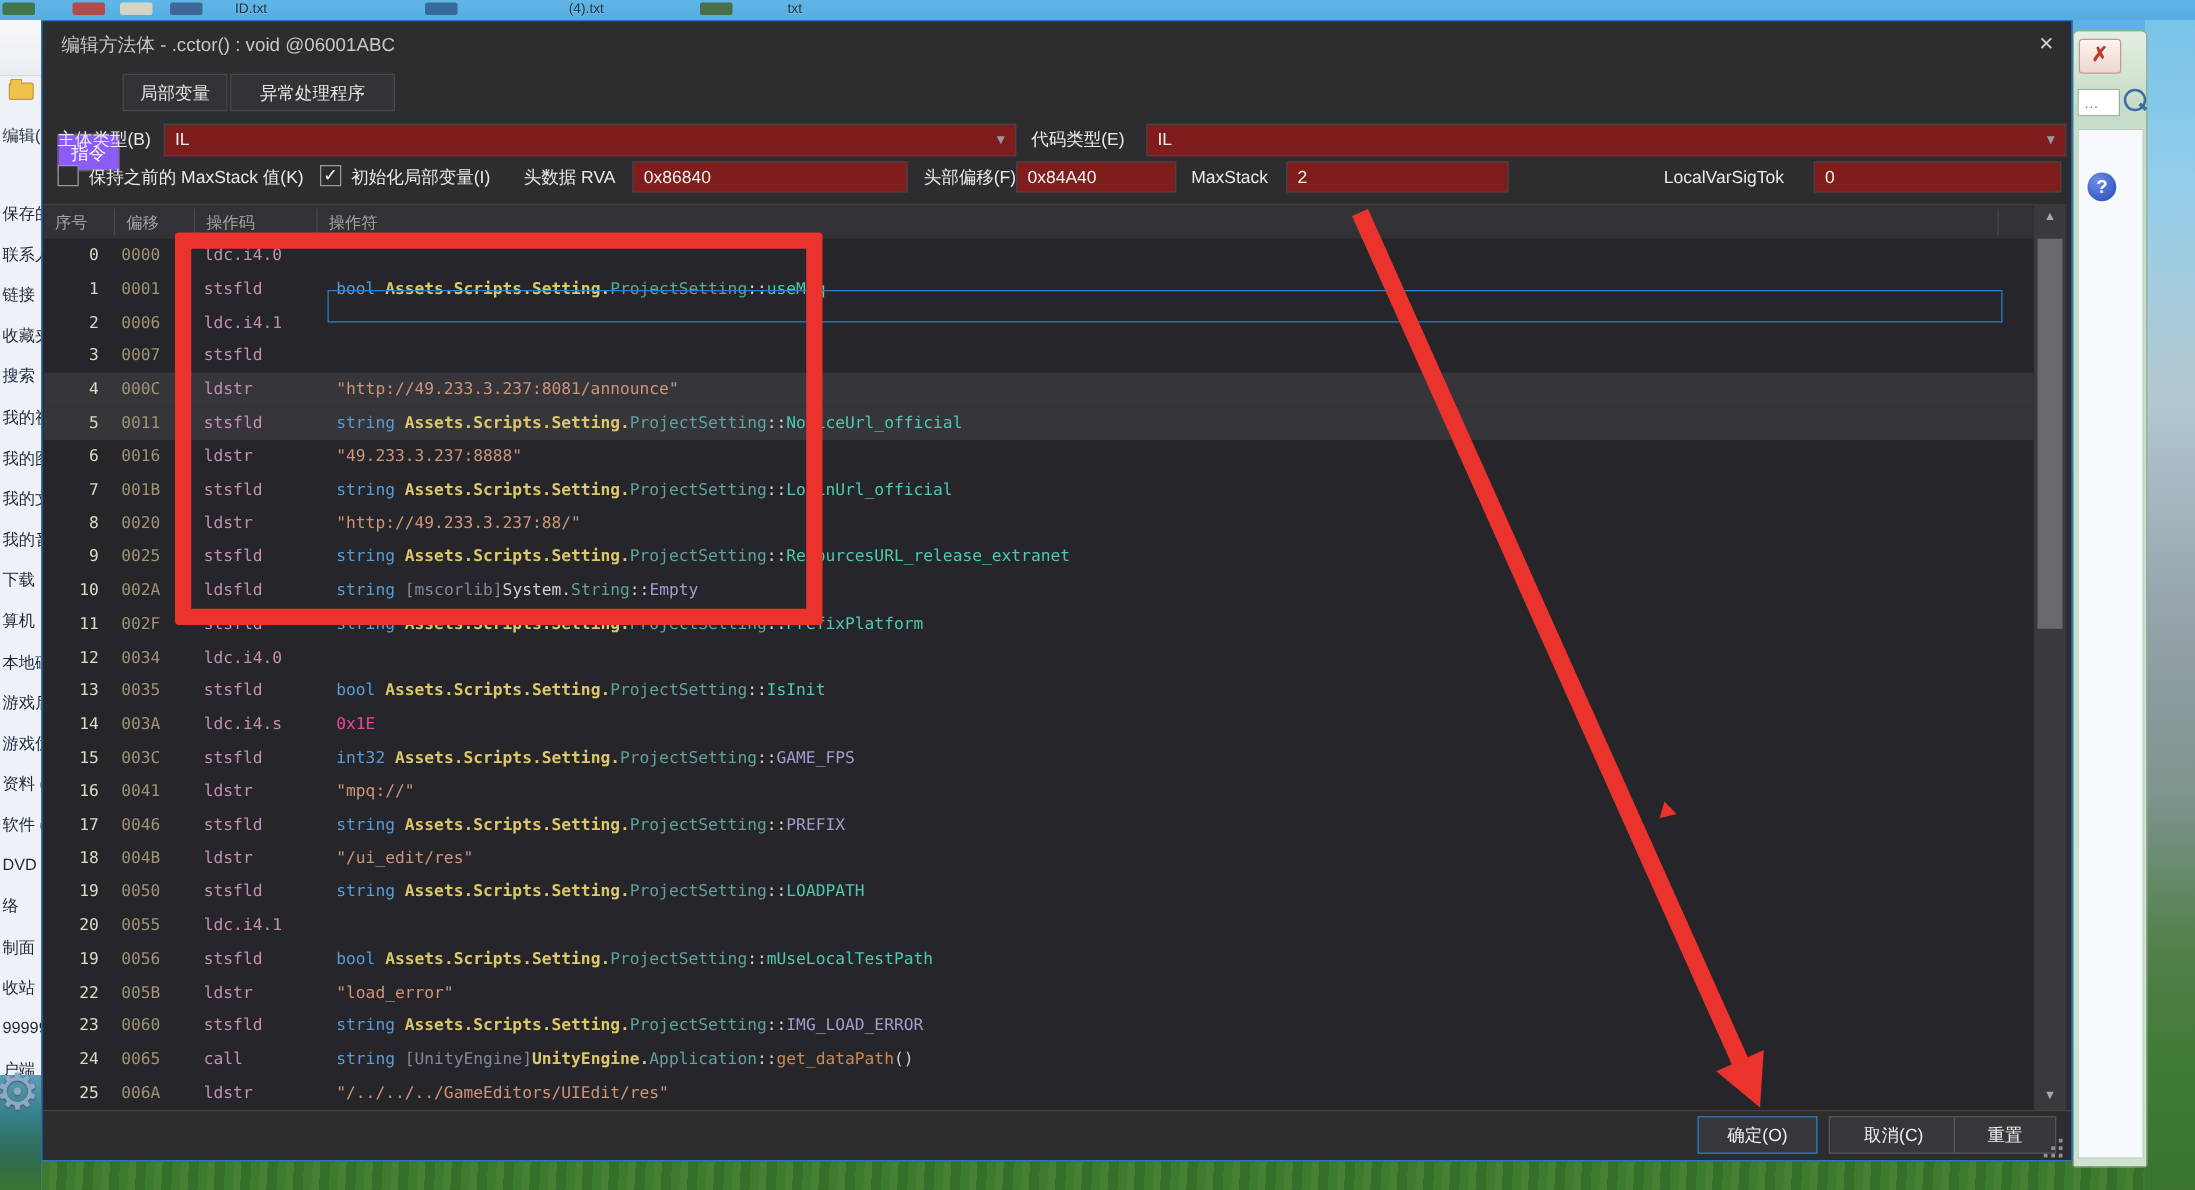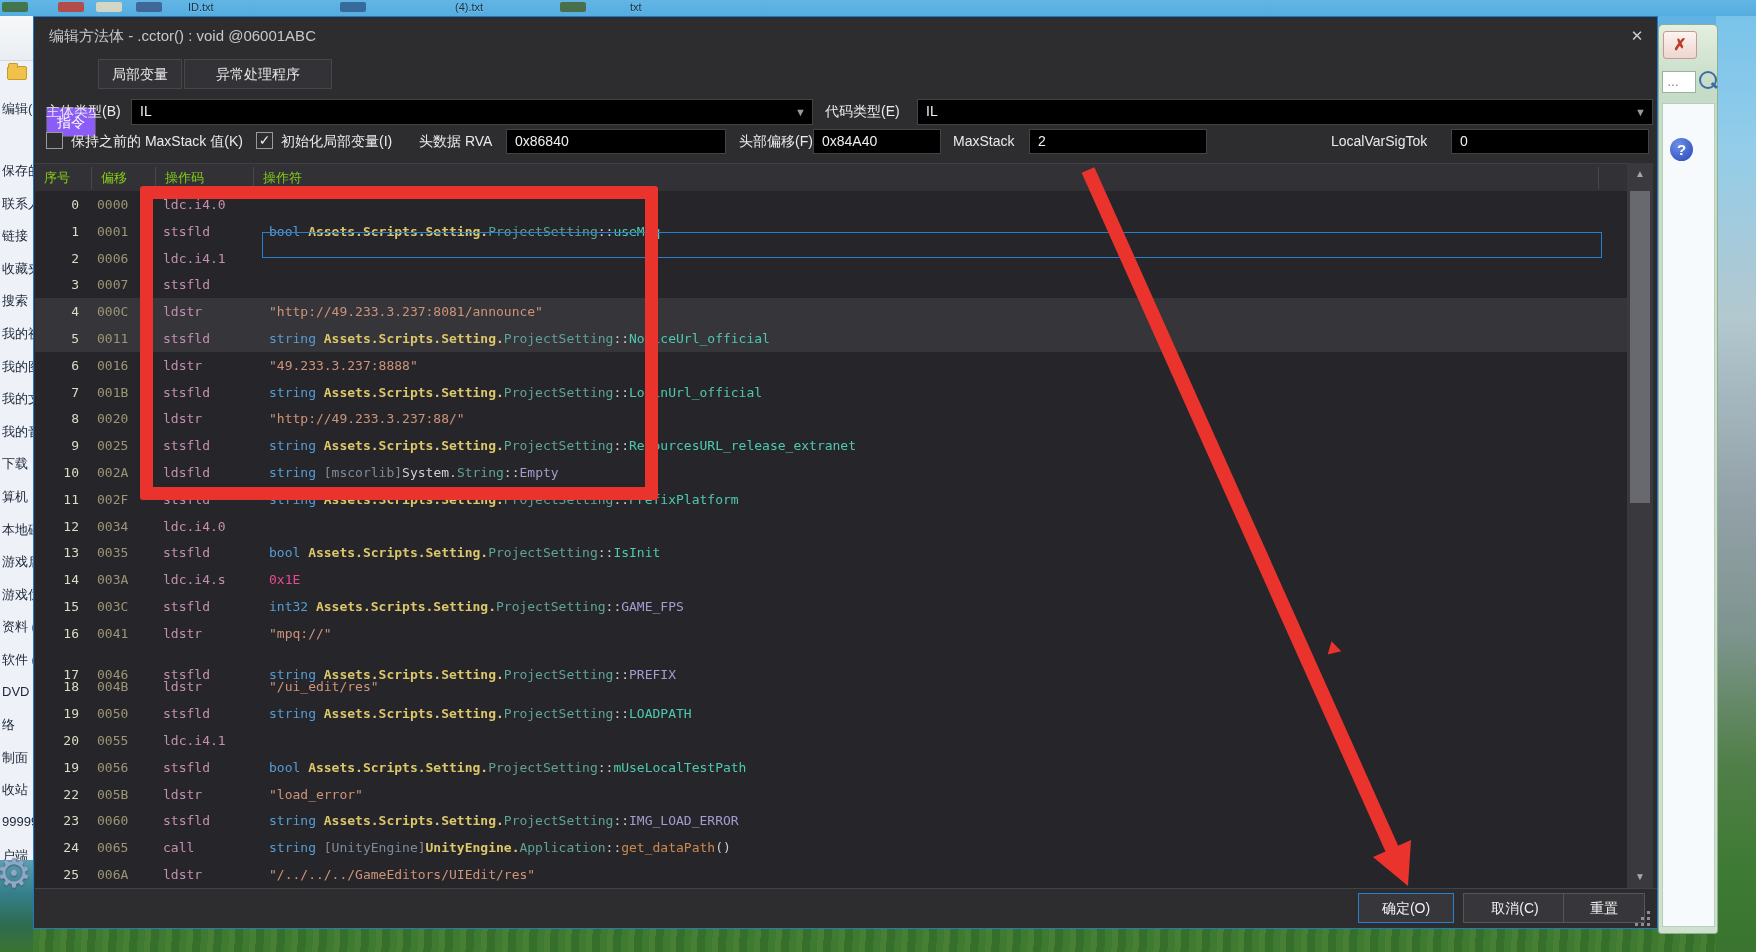--- a/index.html
+++ b/index.html
@@ -42,29 +42,29 @@
 
   
   #dialog{left:33px;top:16px;width:1625px;height:913px;background:#2d2d30;border:1px solid #2178c8;box-sizing:border-box;}
   #dlg-title{position:absolute;left:15px;top:10px;font-size:15px;color:#c7c7c7;}
   #dlg-close{position:absolute;left:1590px;top:8px;width:26px;height:22px;color:#cfcfcf;font-size:15px;text-align:center;line-height:22px;}
   .tab{position:absolute;top:42px;height:30px;background:#333337;border:1px solid #46464b;color:#e4e4e4;
        font-size:14px;text-align:center;line-height:28px;box-sizing:border-box;}
   .tab.active{background:#8b5cf6;border-color:#5a5a62;color:#fff;margin-top:48px;}
 
   .lbl{position:absolute;font-size:14px;color:#eaeaea;white-space:nowrap;}
-  .field{position:absolute;background:#000000;border:1px solid #434346;box-sizing:border-box;
+  .field{position:absolute;background:#7f1d1d;border:1px solid #434346;box-sizing:border-box;
          color:#f0f0f0;font-size:14px;line-height:22px;padding-left:8px;}
   .combo .arrow{position:absolute;right:6px;top:0;color:#9a9a9a;font-size:11px;line-height:24px;}
   .chk{position:absolute;width:17px;height:17px;background:#2d2d30;border:1px solid #9a9a9a;box-sizing:border-box;
        color:#f0f0f0;font-size:14px;line-height:15px;text-align:center;}
 
   
   #col-header{position:absolute;left:1px;top:146px;width:1592px;height:28px;background:#323236;border-top:1px solid #3f3f46;border-bottom:1px solid #3f3f46;}
-  .hdr-txt{position:absolute;top:5px;font-size:13px;color:#84cc16;}
+  .hdr-txt{position:absolute;top:5px;font-size:13px;color:#a3a3a3;}
   .hdr-div{position:absolute;top:3px;width:1px;height:22px;background:#47474d;}
   #rows{position:absolute;left:1px;top:174px;width:1592px;height:697px;background:#26262a;overflow:hidden;}
   .il-row{position:absolute;left:0;width:1592px;height:27px;line-height:27px;
           font-family:"DejaVu Sans Mono",monospace;font-size:13px;white-space:nowrap;}
   .il-row.sel{background:#35353a;}
   .c-idx{position:absolute;left:0;width:44px;text-align:right;color:#dcdcc4;}
   .c-off{position:absolute;left:62px;color:#9d9576;}
   .c-op{position:absolute;left:128px;color:#c48fb0;}
   .c-opr{position:absolute;left:234px;}
   .sg-kw{color:#569cd6}.sg-ns{color:#dcc76a;font-weight:bold}.sg-type{color:#5fa399}
@@ -154,21 +154,21 @@
       <div id="rw-help">?</div>
     </div>
   </div>
 
   <div class="abs" id="dialog">
     <div id="dlg-title">编辑方法体 - .cctor() : void @06001ABC</div>
     <div id="dlg-close">✕</div>
 
     <div class="tab active" style="left:12px;width:50px">指令</div>
     <div class="tab" style="left:64px;width:84px">局部变量</div>
-    <div class="tab" style="left:150px;width:148px">异常处理程序</div>
+    <div class="tab" style="left:150px;width:132px">异常处理程序</div>
 
     <div class="lbl" style="left:12px;top:86px">主体类型(B)</div>
     <div class="field combo" style="left:97px;top:82px;width:682px;height:26px">
       <span>IL</span>
       <span class="arrow">▼</span>
     </div>
     <div class="lbl" style="left:791px;top:86px">代码类型(E)</div>
     <div class="field combo" style="left:883px;top:82px;width:736px;height:26px">
       <span>IL</span>
       <span class="arrow">▼</span>
@@ -293,21 +293,21 @@
           <span class="c-off">003C</span>
           <span class="c-op">stsfld</span>
           <span class="c-opr"><span class="sg-kw">int32 </span><span class="sg-ns">Assets.Scripts.Setting.</span><span class="sg-type">ProjectSetting</span><span class="sg-punct">::</span><span class="sg-fldp">GAME_FPS</span></span>
         </div>
         <div class="il-row" style="top: 428.8px;">
           <span class="c-idx">16</span>
           <span class="c-off">0041</span>
           <span class="c-op">ldstr</span>
           <span class="c-opr"><span class="sg-str">"mpq://"</span></span>
         </div>
-        <div class="il-row" style="top: 455.6px; margin-top: 14px;">
+        <div class="il-row" style="top: 455.6px;">
           <span class="c-idx">17</span>
           <span class="c-off">0046</span>
           <span class="c-op">stsfld</span>
           <span class="c-opr"><span class="sg-kw">string </span><span class="sg-ns">Assets.Scripts.Setting.</span><span class="sg-type">ProjectSetting</span><span class="sg-punct">::</span><span class="sg-fldp">PREFIX</span></span>
         </div>
         <div class="il-row" style="top: 482.4px;">
           <span class="c-idx">18</span>
           <span class="c-off">004B</span>
           <span class="c-op">ldstr</span>
           <span class="c-opr"><span class="sg-str">"/ui_edit/res"</span></span>

